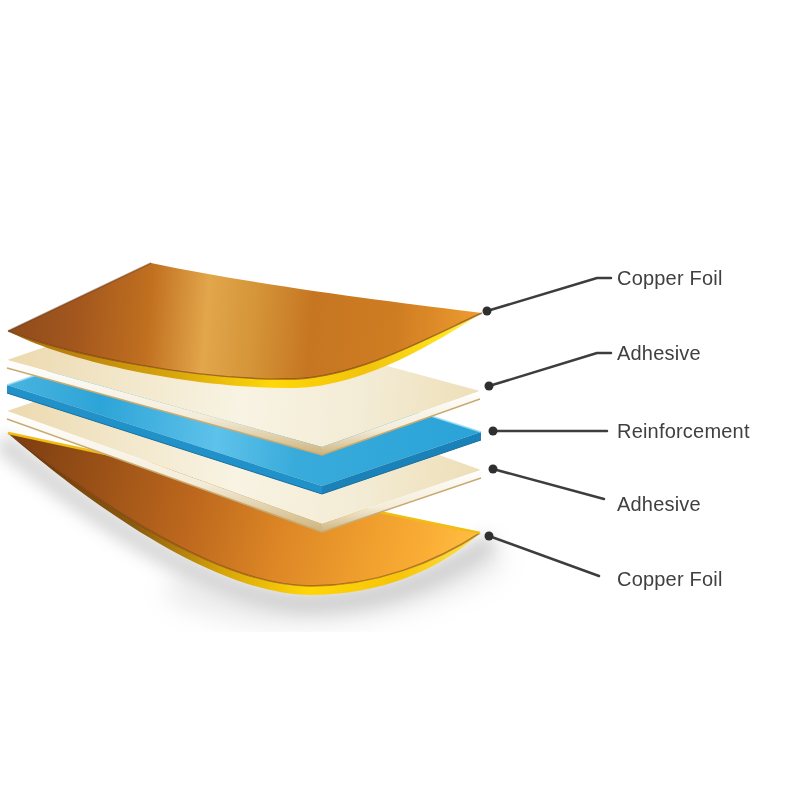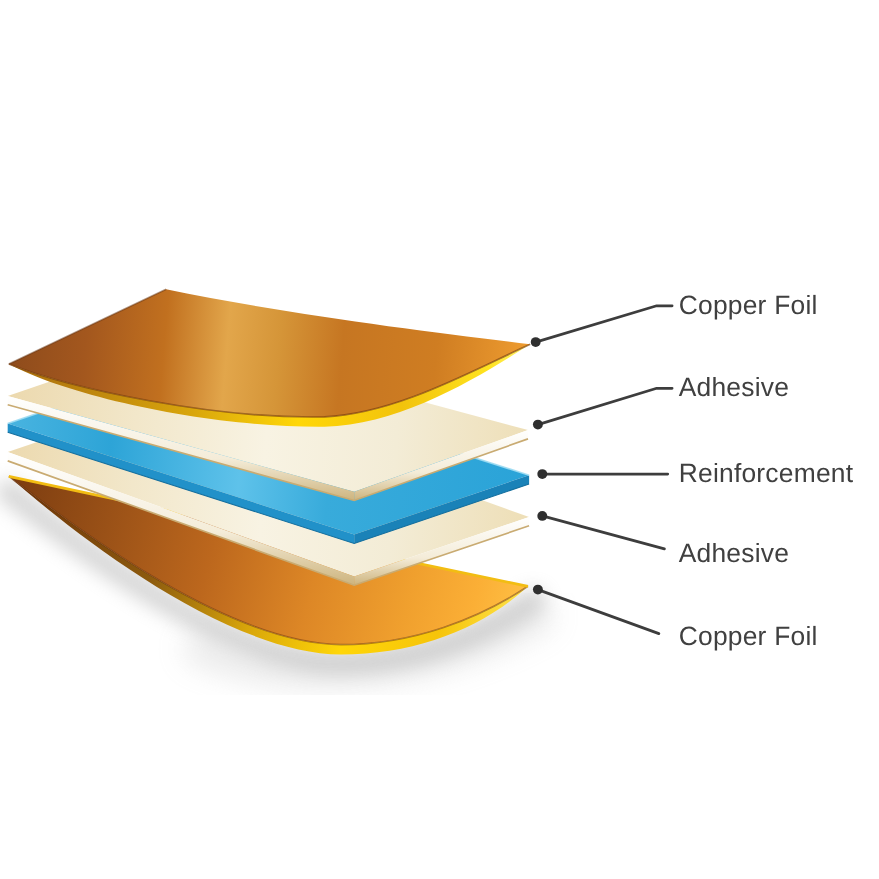--- a/index.html
+++ b/index.html
@@ -9,21 +9,21 @@
     background:#ffffff;
     overflow:hidden;
     font-family:"Liberation Sans", sans-serif;
   }
   .diagram-svg{position:absolute;left:0;top:0;}
   .layer-label{
     position:absolute;
     left:617px;
     height:30px;
     line-height:30px;
-    font-size:24px;
+    font-size:20px;
     color:#404040;
     white-space:nowrap;
     letter-spacing:0.2px;
   }
   .lbl-1{top:263px;}
   .lbl-2{top:338px;}
   .lbl-3{top:416px;}
   .lbl-4{top:489px;}
   .lbl-5{top:564px;}
 </style>

